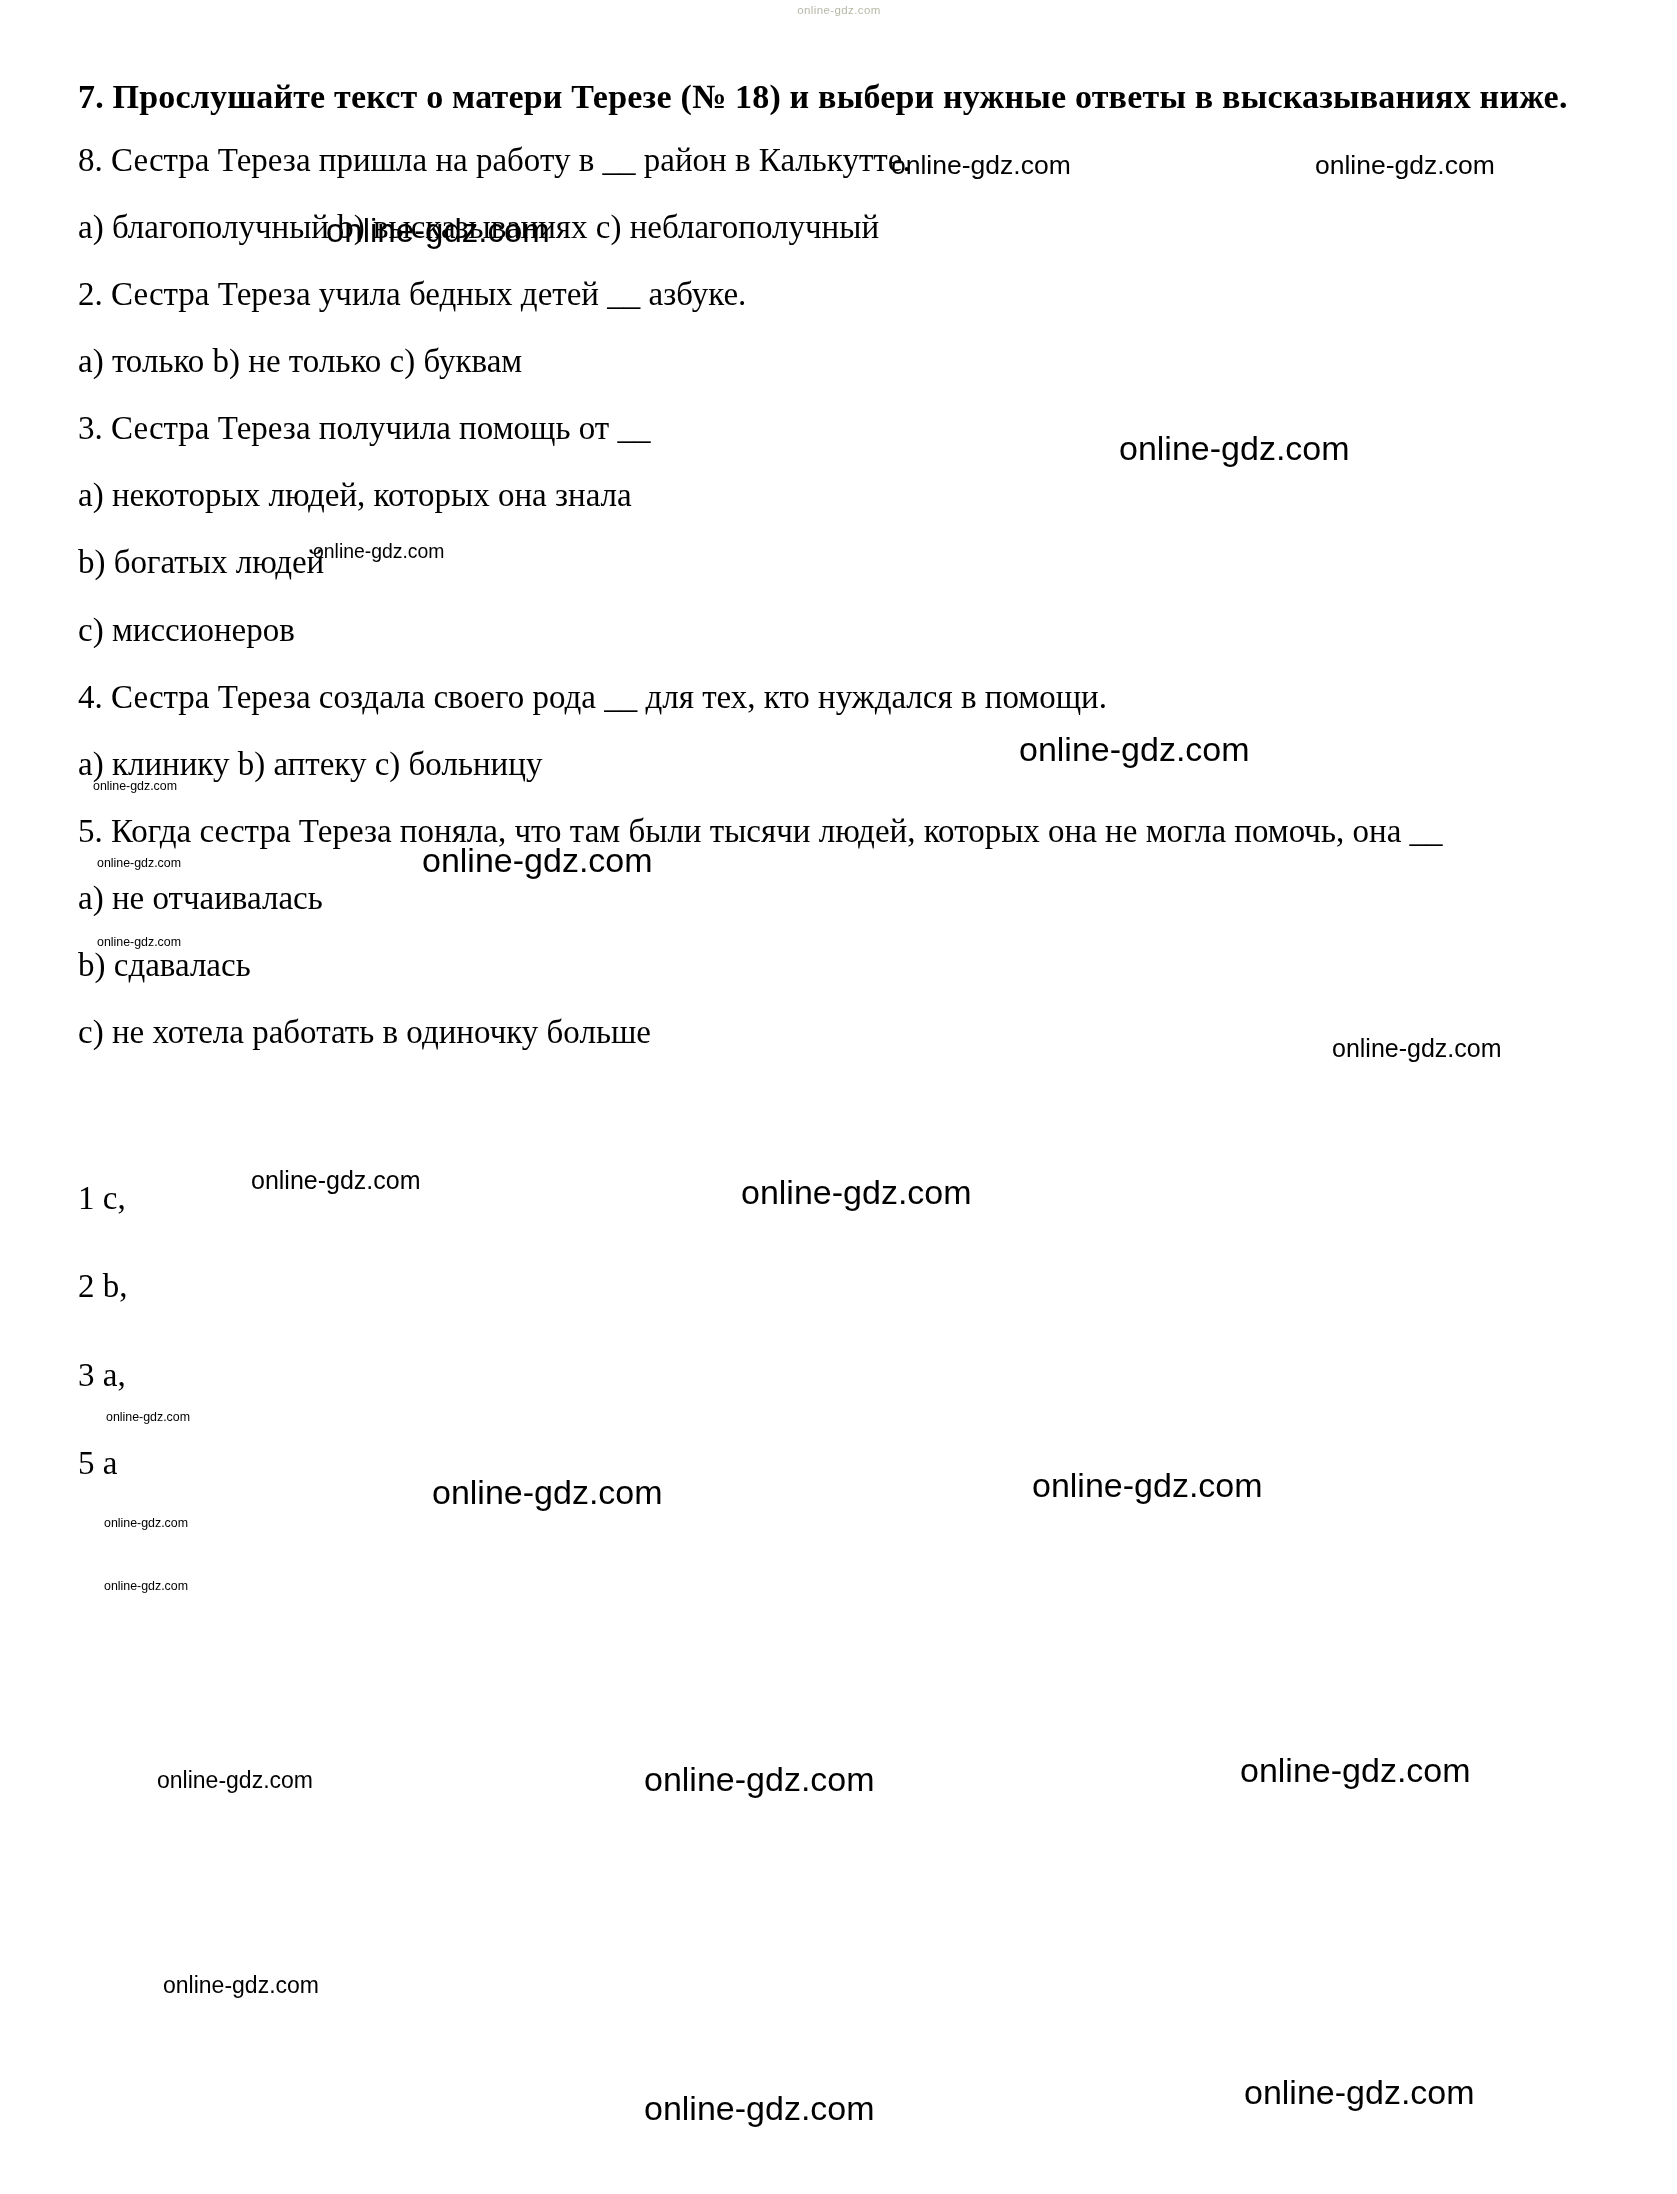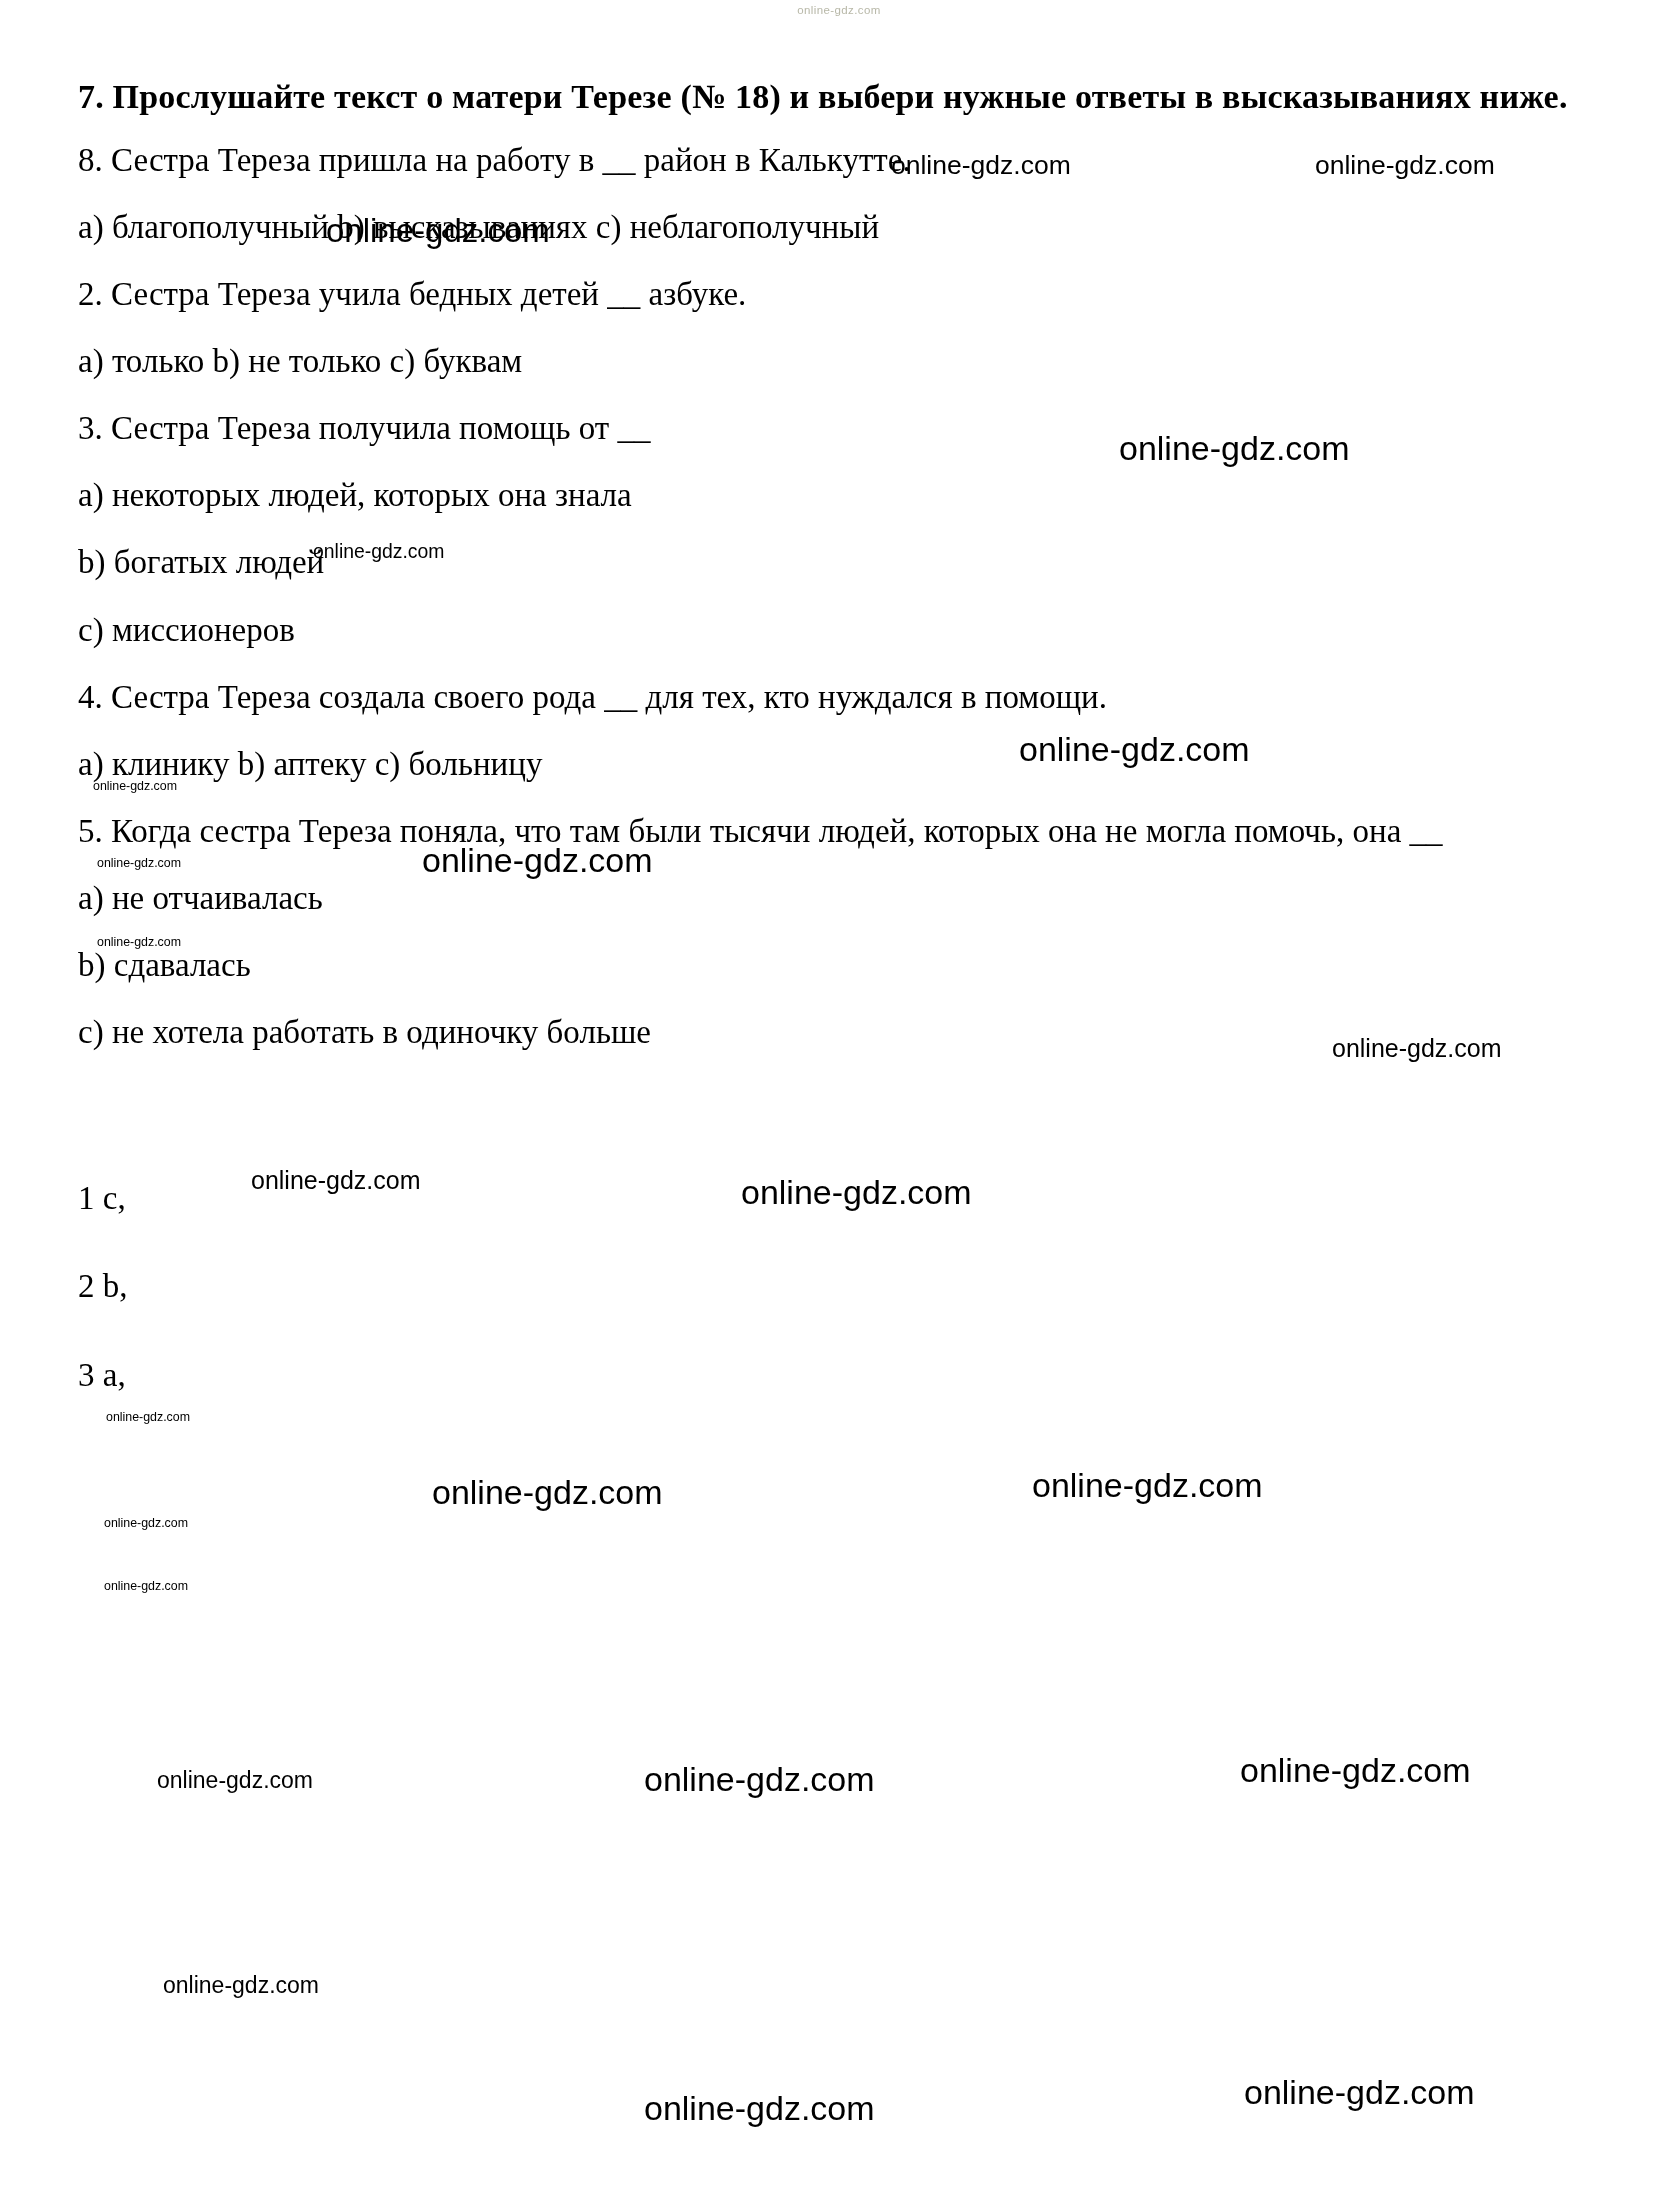--- a/index.html
+++ b/index.html
@@ -97,20 +97,21 @@
     <p class="line">a) клинику b) аптеку c) больницу</p>
     <p class="line">5. Когда сестра Тереза поняла, что там были тысячи людей, которых она не могла помочь, она __</p>
     <p class="line">a) не отчаивалась</p>
     <p class="line">b) сдавалась</p>
     <p class="line">c) не хотела работать в одиночку больше</p>
 
     <div class="answers-block">
       <p class="answer-line">1 c,</p>
       <p class="answer-line">2 b,</p>
       <p class="answer-line">3 a,</p>
+      <p class="answer-line">5 a</p>
     </div>
   </div>
 
   <div id="watermark-layer">
       <span class="wm" style="left: 891px; top: 150px; font-size: 26.5px; font-weight: 400;">online-gdz.com</span>
       <span class="wm" style="left: 1315px; top: 150px; font-size: 26.5px; font-weight: 400;">online-gdz.com</span>
       <span class="wm" style="left: 326px; top: 212px; font-size: 33px; font-weight: 400;">online-gdz.com</span>
       <span class="wm" style="left: 1119px; top: 429px; font-size: 34px; font-weight: 400;">online-gdz.com</span>
       <span class="wm" style="left: 313px; top: 540px; font-size: 19.4px; font-weight: 400;">online-gdz.com</span>
       <span class="wm" style="left: 1019px; top: 730px; font-size: 34px; font-weight: 400;">online-gdz.com</span>

